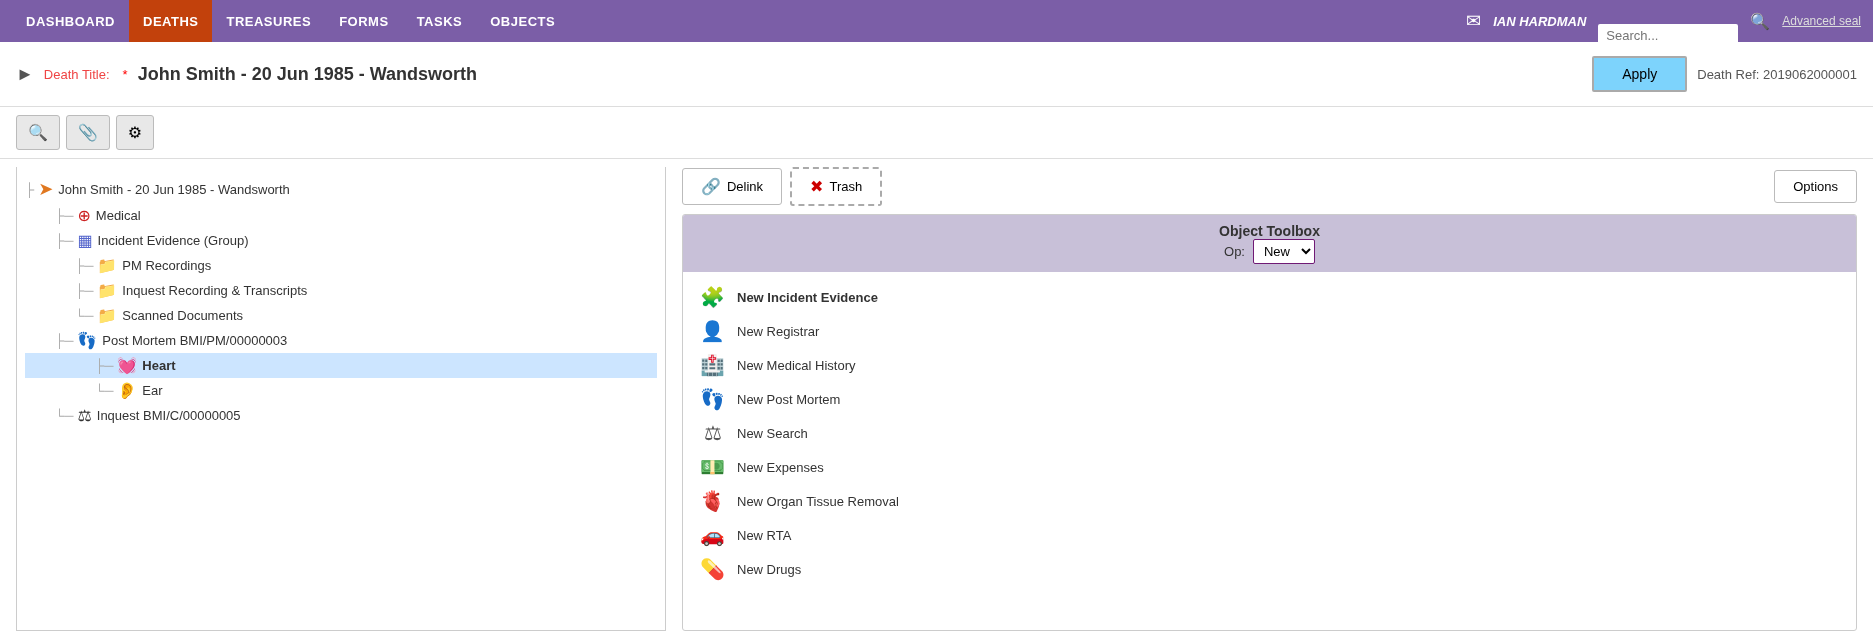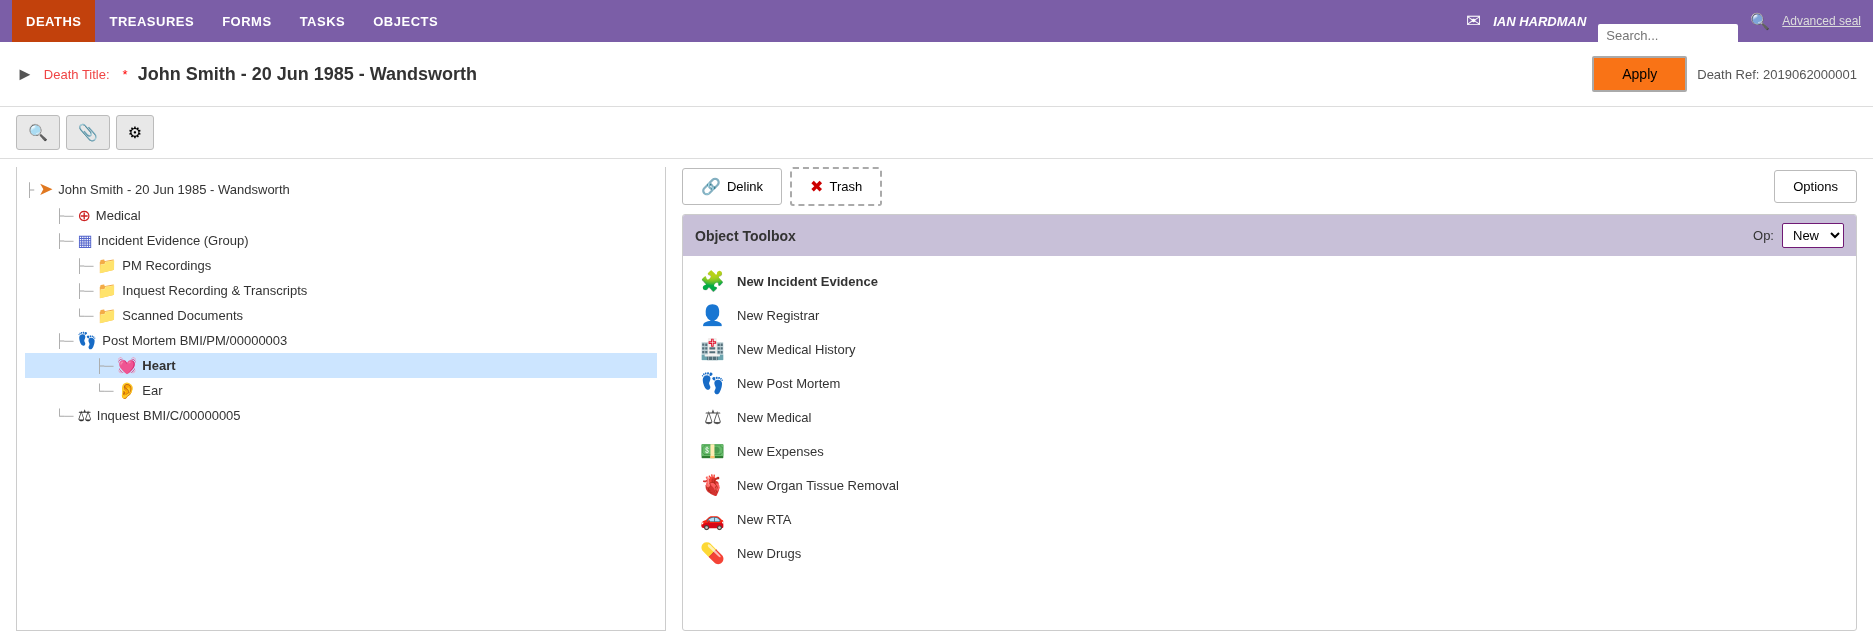--- a/index.html
+++ b/index.html
@@ -92,21 +92,21 @@
       font-size: 13px;
     }
     .required-star { color: red; margin-left: 3px; }
     .death-title-value {
       font-size: 18px;
       font-weight: bold;
       color: #333;
       flex: 1;
     }
     .apply-button {
-      background: #f97316;
+      background: #7dd3fc;
       border: 2px solid #aaa;
       padding: 8px 28px;
       font-size: 14px;
       cursor: pointer;
       border-radius: 2px;
     }
     .death-ref {
       color: #555;
       font-size: 13px;
     }
@@ -237,20 +237,21 @@
       overflow: hidden;
       flex: 1;
     }
 
     .toolbox-header {
       background: #c8c0d8;
       display: flex;
       align-items: center;
       justify-content: space-between;
       padding: 8px 12px;
+      flex-direction: column;
     }
 
     .toolbox-title {
       font-weight: bold;
       font-size: 14px;
       color: #333;
     }
 
     .toolbox-op {
       display: flex;
@@ -297,20 +298,21 @@
     }
     .toolbox-item-label.bold { font-weight: bold; }
 
     
     .folder-green { color: #28a745; }
   </style>
 </head>
 <body>
 
 <div class="top-nav">
+  <div class="nav-item">DASHBOARD</div>
   <div class="nav-item active">DEATHS</div>
   <div class="nav-item">TREASURES</div>
   <div class="nav-item">FORMS</div>
   <div class="nav-item">TASKS</div>
   <div class="nav-item">OBJECTS</div>
   <div class="nav-spacer"></div>
   <div class="nav-right">
     <span class="nav-mail-icon">✉</span>
     <span class="nav-username">IAN HARDMAN</span>
     <input class="nav-search-box" type="text" placeholder="Search..." style="">
@@ -447,21 +449,21 @@
             <span class="toolbox-item-label">New Medical History</span>
           </div>
 
           <div class="toolbox-item">
             <span class="toolbox-item-icon" style="color:#333;">👣</span>
             <span class="toolbox-item-label">New Post Mortem</span>
           </div>
 
           <div class="toolbox-item">
             <span class="toolbox-item-icon" style="color:#555;">⚖</span>
-            <span class="toolbox-item-label">New Medical</span>
+            <span class="toolbox-item-label">New Search</span>
           </div>
 
           <div class="toolbox-item">
             <span class="toolbox-item-icon" style="color:#1a6eb5;">💵</span>
             <span class="toolbox-item-label">New Expenses</span>
           </div>
 
           <div class="toolbox-item">
             <span class="toolbox-item-icon" style="color:#cc4444;">🫀</span>
             <span class="toolbox-item-label">New Organ Tissue Removal</span>

